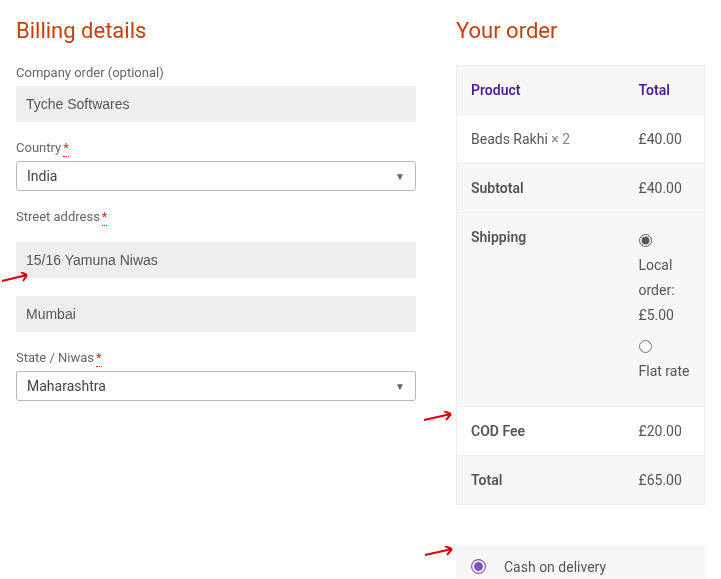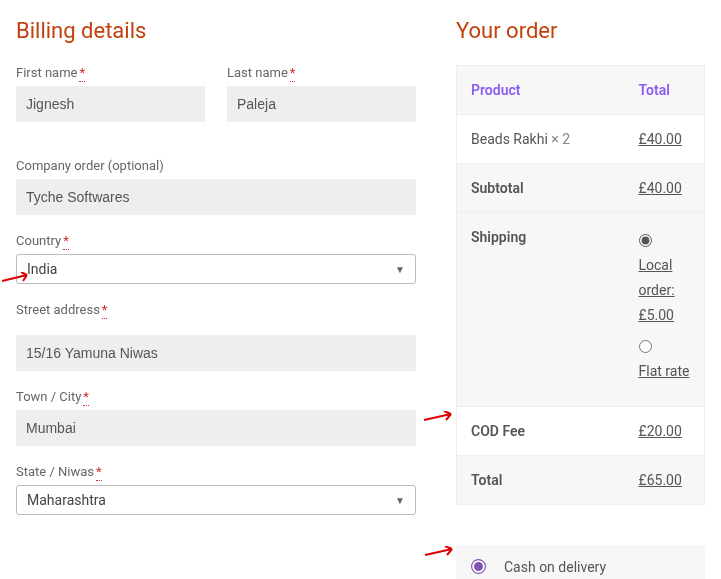--- a/index.html
+++ b/index.html
@@ -78,26 +78,26 @@
   .order-table th, .order-table td {
     text-align: left;
     padding: 16px 14px;
     vertical-align: top;
     color: #555;
     border-bottom: 1px solid #eee;
   }
   .order-table thead th {
     background: #f7f7f7;
     font-weight: 600;
-    color: #8b5cf6;
+    color: #4c1d95;
   }
   .order-table .sub-row td,
   .order-table .sub-row th { background: #f7f7f7; }
   .order-table th.label-cell { font-weight: 600; color: #555; }
-  .order-table td.val-cell { color: #555; width: 80px; text-decoration: underline; }
+  .order-table td.val-cell { color: #555; width: 80px; }
   .order-table .times { color: #888; }
   .ship-cell { font-size: 14px; line-height: 1.8; }
   .ship-opt { display: flex; align-items: center; gap: 6px; margin-bottom: 6px; flex-wrap: wrap;}
   .ship-opt input[type=radio] { margin-top: 5px; accent-color: #555; }
 
   
   .payment-box {
     margin-top: 40px;
     background: #f7f7f7;
     padding: 14px 16px;
@@ -118,30 +118,20 @@
   .arrow-3 { left: 424px; top: 545px; }
 </style>
 </head>
 <body>
 
 <div class="cols">
 
   <div class="left">
     <h2 class="section-title">Billing details</h2>
 
-    <div class="row-two">
-      <div class="field">
-        <label><span>First name</span><span class="req">*</span></label>
-        <input type="text" value="Jignesh" style="">
-      </div>
-      <div class="field">
-        <label><span>Last name</span><span class="req">*</span></label>
-        <input type="text" value="Paleja" style="">
-      </div>
-    </div>
 
     <div class="field">
       <label>Company order (optional)</label>
       <input type="text" value="Tyche Softwares" style="">
     </div>
 
     <div class="field">
       <label><span>Country</span><span class="req">*</span></label>
       <div class="select-like">
         <span>India</span>
@@ -150,21 +140,20 @@
     </div>
 
     <div class="field">
       <label><span>Street address</span><span class="req">*</span></label>
     </div>
     <div class="field addr-2">
       <input type="text" value="15/16 Yamuna Niwas" style="">
     </div>
 
     <div class="field">
-      <label><span>Town / City</span><span class="req">*</span></label>
       <input type="text" value="Mumbai" style="">
     </div>
 
     <div class="field" style="margin-bottom:0">
       <label><span>State / Niwas</span><span class="req">*</span></label>
       <div class="select-like">
         <span>Maharashtra</span>
         <span class="caret">▼</span>
       </div>
     </div>

